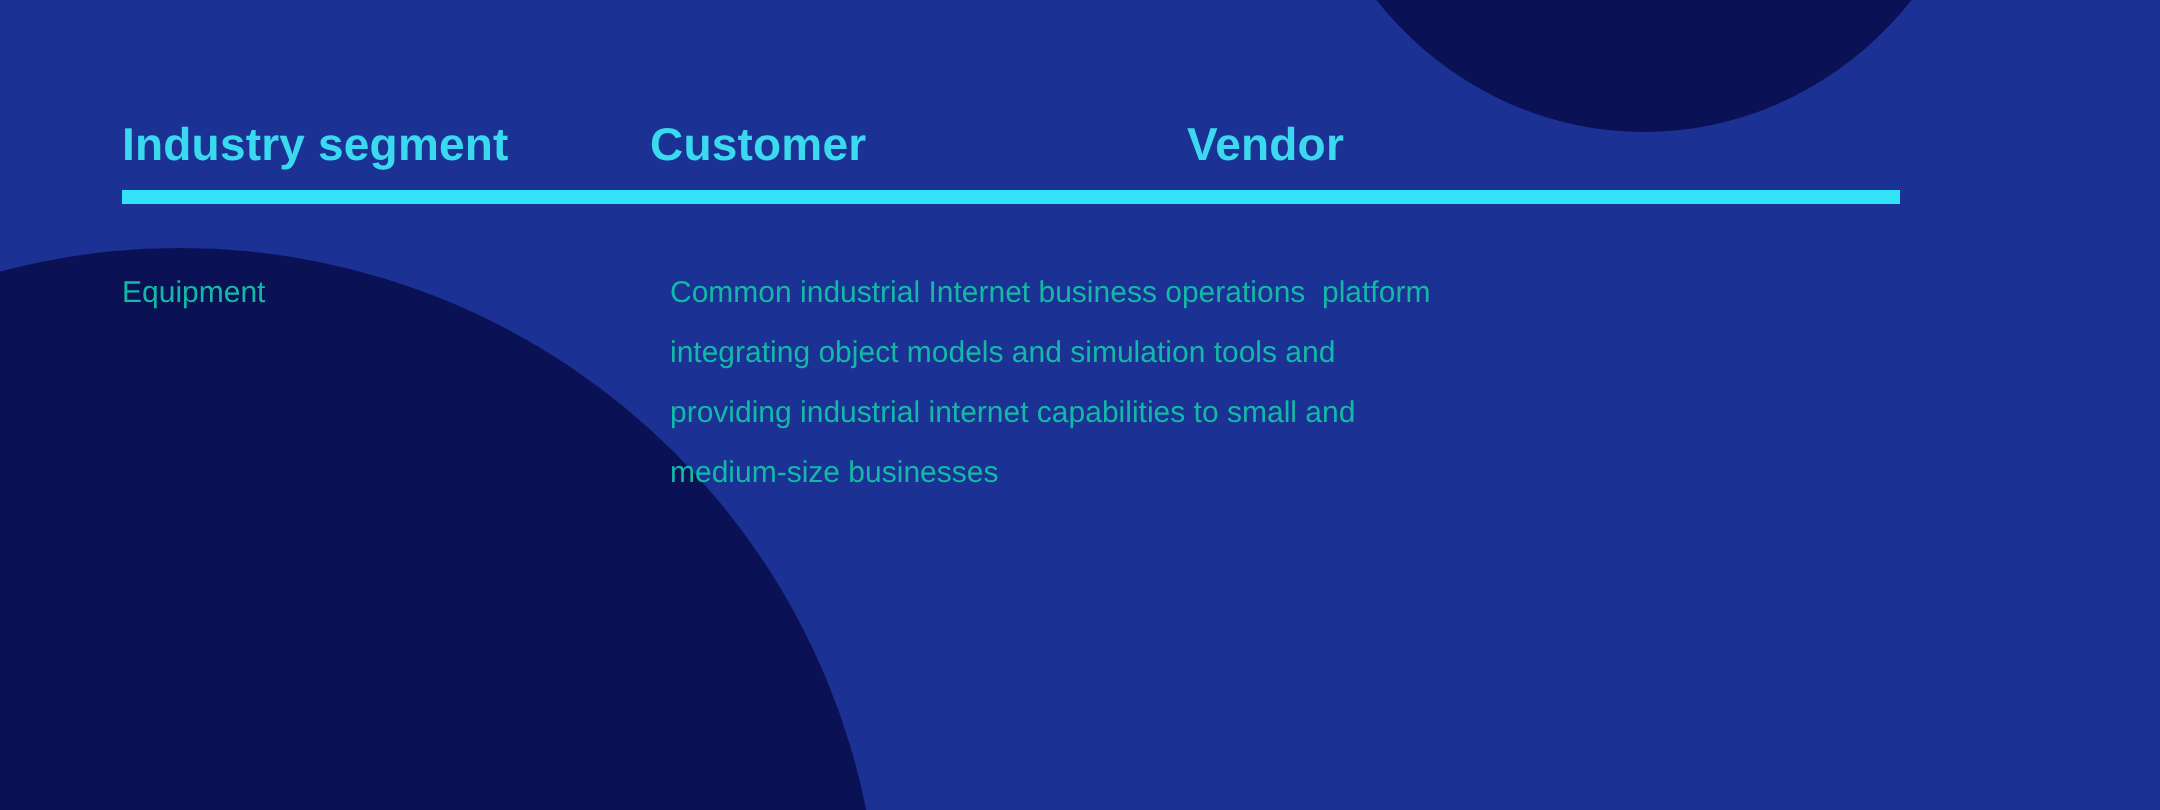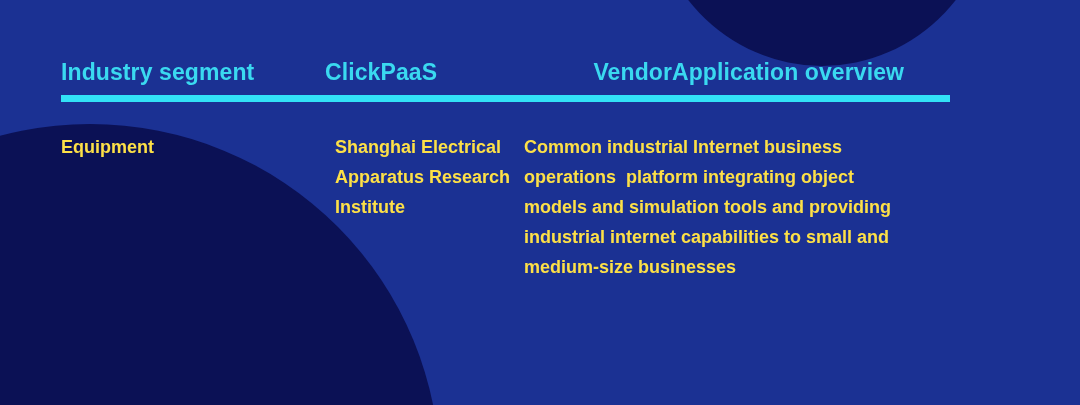--- a/index.html
+++ b/index.html
@@ -86,23 +86,23 @@
     width: 889px;
     height: 7px;
     background: #32e2f7;
   }
 
   #body-row {
     top: 132px;
   }
 
   .td {
-    color: #fde047;
-    font-size: 18px;
-    font-weight: 700;
+    color: #14b8a6;
+    font-size: 15px;
+    font-weight: 400;
     line-height: 30px;
     white-space: pre-wrap;
   }
 
   .td-industry { padding-right: 10px; }
   .td-customer { padding-right: 10px; }
   .td-vendor   { padding-right: 10px; }
   .td-overview { padding-right: 6px; }
 </style>
 </head>
@@ -110,27 +110,25 @@
 
 <div id="slide">
 
   <div class="blob" id="blob-top-right"></div>
   <div class="blob" id="blob-left"></div>
 
   <div id="table">
 
     <div class="row" id="header-row">
       <div class="th col-industry">Industry segment</div>
-      <div class="th col-customer">ClickPaaS</div>
+      <div class="th col-customer">Customer</div>
       <div class="th col-vendor">Vendor</div>
-      <div class="th col-overview">Application overview</div>
     </div>
 
     <div id="header-rule"></div>
 
     <div class="row" id="body-row">
       <div class="td col-industry td-industry">Equipment</div>
-      <div class="td col-customer td-customer">Shanghai Electrical Apparatus Research Institute</div>
       <div class="td col-overview td-overview">Common industrial Internet business operations  platform integrating object models and simulation tools and providing industrial internet capabilities to small and medium-size businesses</div>
     </div>
 
   </div>
 </div>
 
 </body></html>

